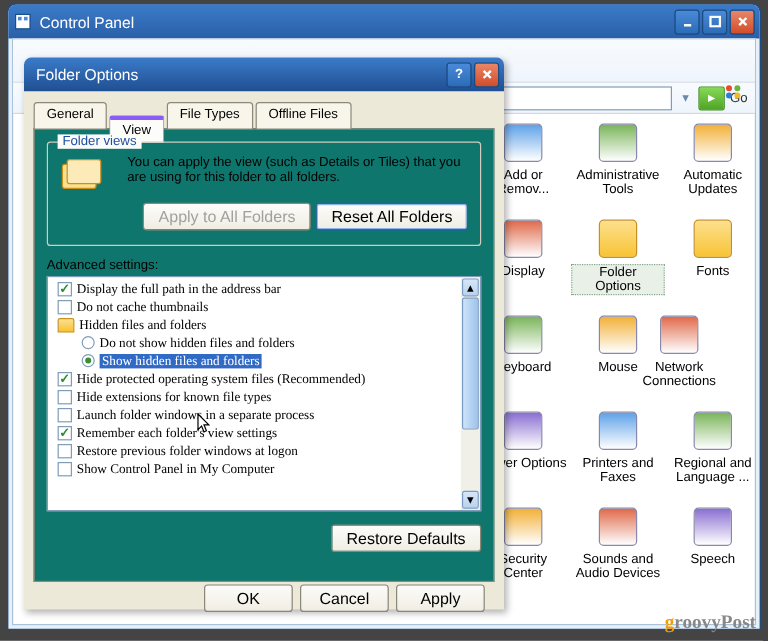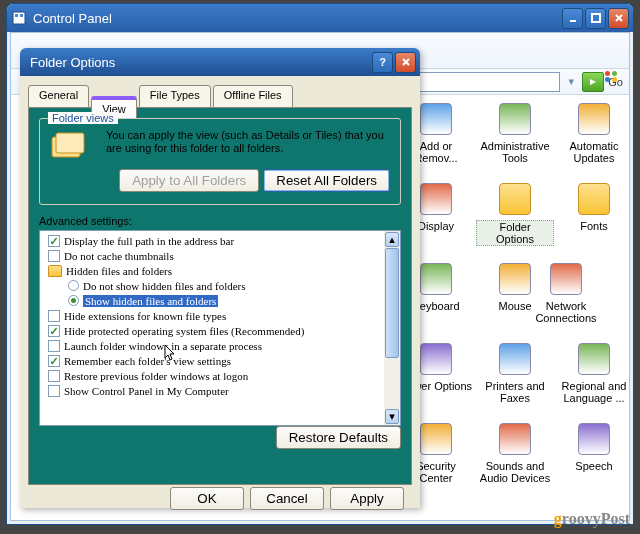--- a/index.html
+++ b/index.html
@@ -50,21 +50,21 @@
 .cb.checked::after{content:"✓"; color:#2a9030; font-size:11px; line-height:10px; font-weight:bold;}
 .rb{width:11px; height:11px; border:1px solid #7f9db9; border-radius:50%; background:#fff; display:flex; align-items:center; justify-content:center; flex-shrink:0;}
 .rb.checked::after{content:""; width:5px; height:5px; background:#3a9030; border-radius:50%;}
 .tree-row span.txt{white-space:nowrap;}
 .tree-row.sel span.txt{background:#316ac5; color:#fff; padding:0 2px;}
 .folder-ic{width:14px; height:12px; background:linear-gradient(#fde08d,#f8c435); border:1px solid #c89020; border-radius:2px 2px 0 0; flex-shrink:0;}
 .scroll{position:absolute; right:0; top:0; bottom:0; width:16px; background:#f0efe8;}
 .scroll-thumb{position:absolute; left:1px; right:1px; top:17px; height:110px; background:linear-gradient(90deg,#cde3fb,#9fc3ea); border:1px solid #7a9cc4; border-radius:2px;}
 .scroll-btn{position:absolute; left:1px; right:1px; height:15px; background:linear-gradient(#d6e6f8,#b9d3ee); border:1px solid #7a9cc4; border-radius:2px; display:flex; align-items:center; justify-content:center;}
 .scroll-btn.up{top:1px;} .scroll-btn.down{bottom:1px;}
-.restore-row{text-align:right; margin-top:0;}
+.restore-row{text-align:right; margin-top:11px;}
 .dlg-btns{display:flex; justify-content:flex-end; gap:6px; padding:2px 8px 0;}
 .dlg-btns .btn{min-width:74px;}
 .btn.default{border:1px solid #2a5fa8; box-shadow:inset 0 0 0 1px #8ab5e8;}
 .cursor{position:absolute; left:164px; top:344px; width:12px; height:18px; pointer-events:none;}
 .watermark{position:absolute; right:10px; bottom:6px; color:#888; font-family:Georgia,serif; font-size:16px; font-weight:bold;}
 .watermark i{color:#f59c00; font-style:normal;}
 .ficon{border-radius:4px;}
 </style>
 </head>
 <body>
@@ -268,26 +268,26 @@
             </div>
             <div class="tree-row ind1">
               <div class="rb"></div>
               <span class="txt">Do not show hidden files and folders</span>
             </div>
             <div class="tree-row ind1 sel">
               <div class="rb checked"></div>
               <span class="txt">Show hidden files and folders</span>
             </div>
             <div class="tree-row">
-              <div class="cb"></div>
-              <span class="txt">Hide extensions for known file types</span>
-            </div>
-            <div class="tree-row">
               <div class="cb checked"></div>
               <span class="txt">Hide protected operating system files (Recommended)</span>
+            </div>
+            <div class="tree-row">
+              <div class="cb"></div>
+              <span class="txt">Hide extensions for known file types</span>
             </div>
             <div class="tree-row">
               <div class="cb"></div>
               <span class="txt">Launch folder windows in a separate process</span>
             </div>
             <div class="tree-row">
               <div class="cb checked"></div>
               <span class="txt">Remember each folder's view settings</span>
             </div>
             <div class="tree-row">

